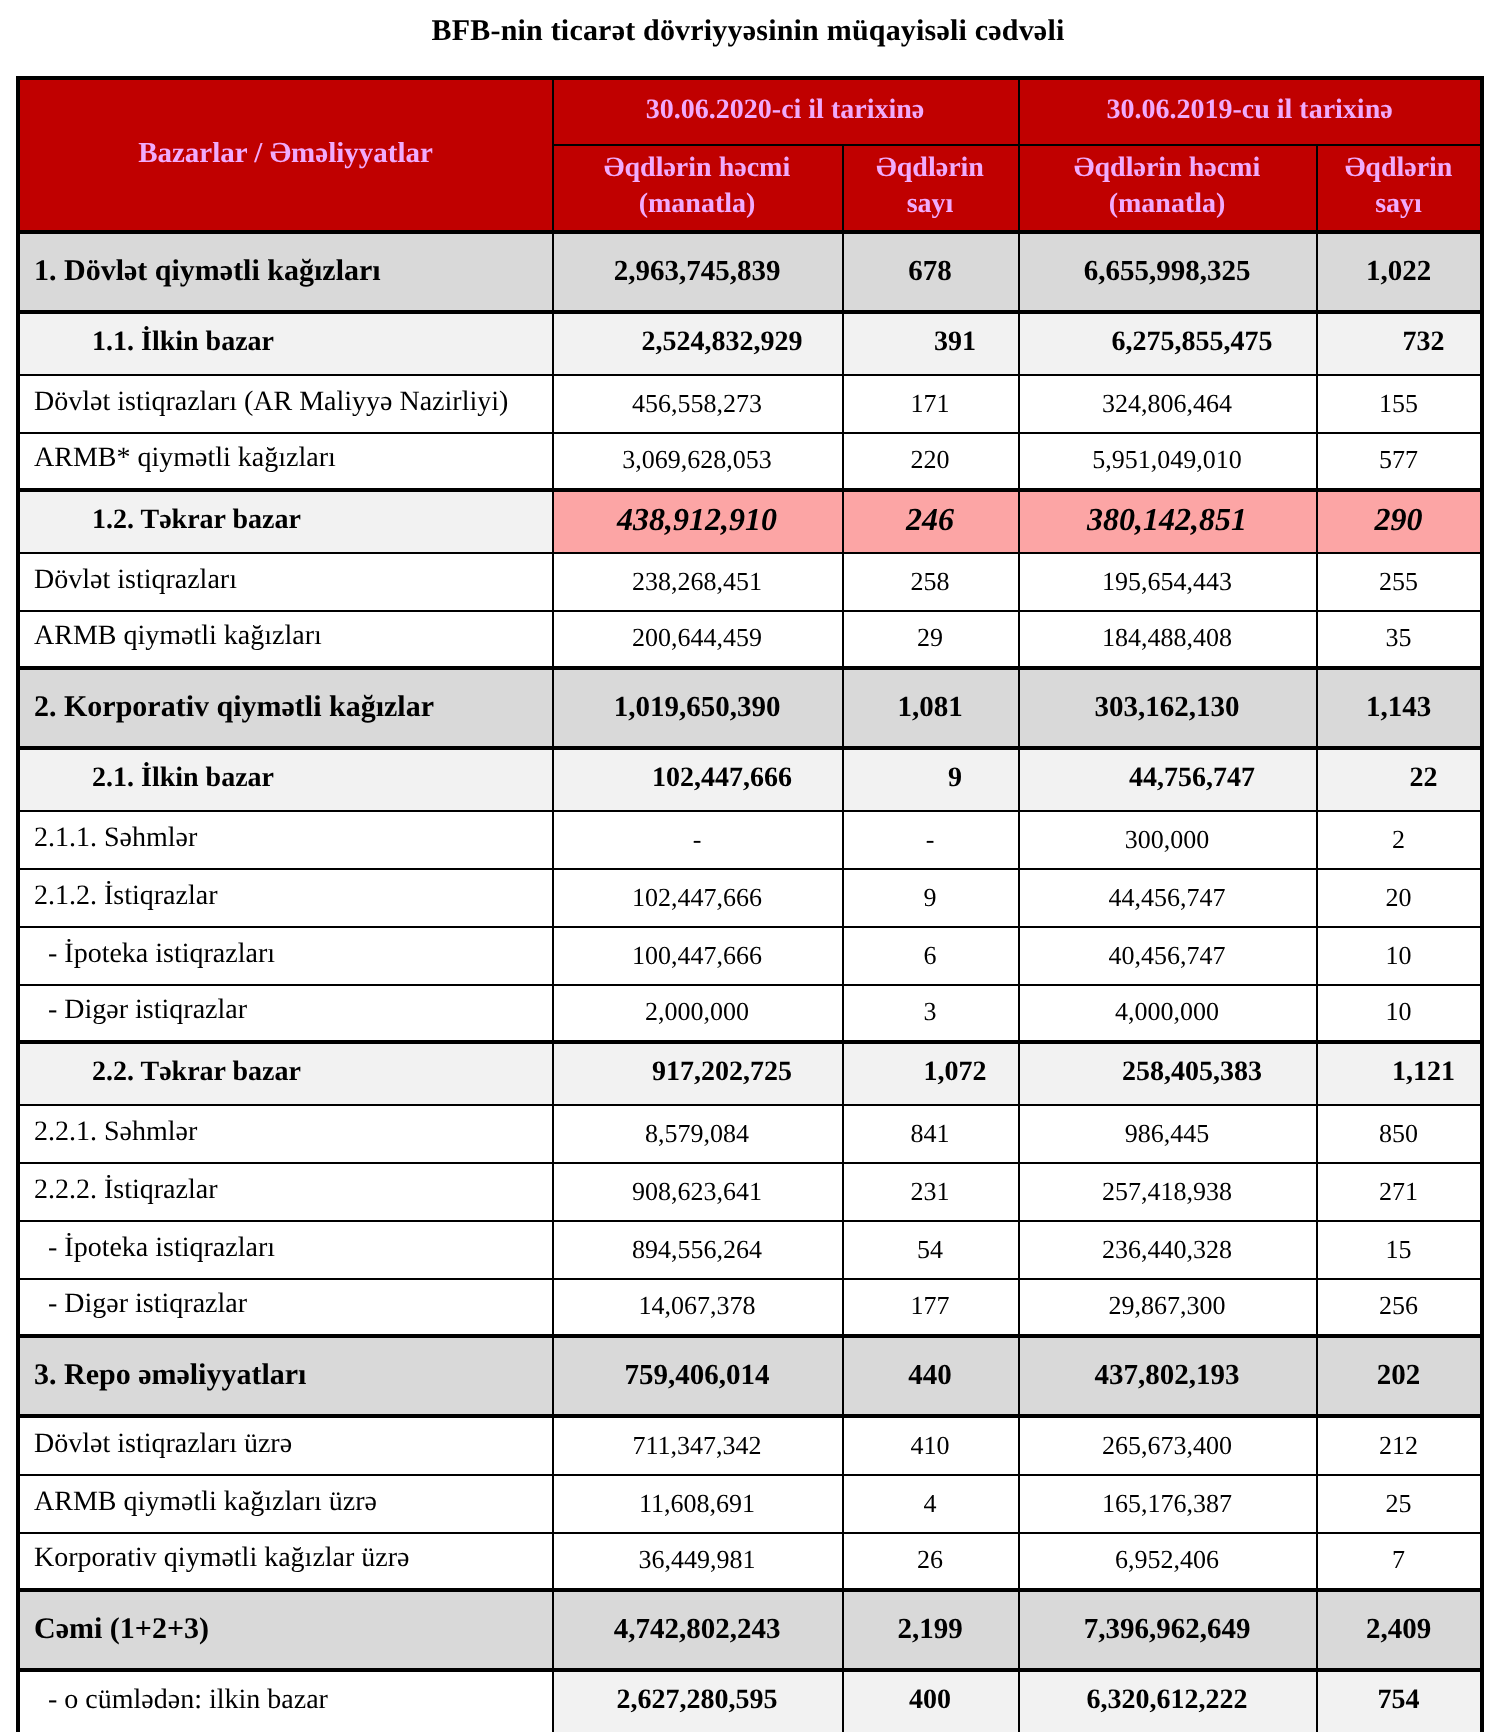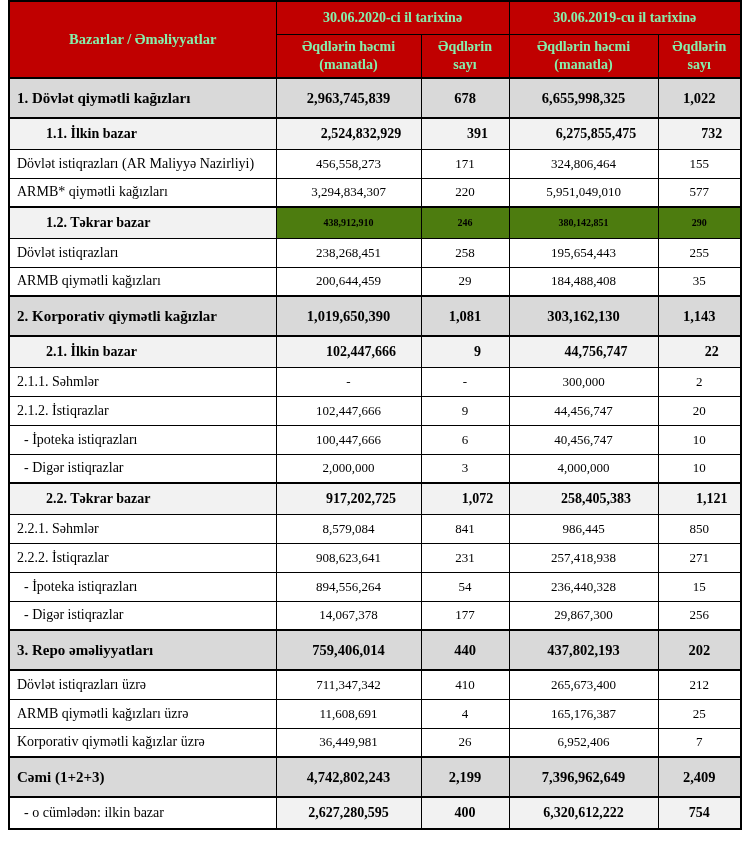--- a/index.html
+++ b/index.html
@@ -30,21 +30,21 @@
   }
   .cmp-table th, .cmp-table td {
     border: 1px solid #000;
     overflow: hidden;
     box-sizing: border-box;
   }
 
   
   thead th {
     background: #C00000;
-    color: #86efac;
+    color: #f0abfc;
     font-weight: bold;
     font-size: 14px;
     text-align: center;
     vertical-align: middle;
     padding: 1px 4px;
   }
   tr.hr1 th { height: 33px; }
   tr.hr2 th { height: 44px; line-height: 1.25; }
   th.corner { font-size: 14.5px; }
 
@@ -66,33 +66,34 @@
   tr.r-section td.val { font-size: 14.5px; }
 
   tr.r-subsection td, tr.r-subsection-gray td {
     font-weight: bold;
     border-top: 2px solid #000;
     height: 31px;
   }
   tr.r-subsection td { background: #F2F2F2; padding-left: 28px; }
   tr.r-subsection td.val { font-size: 14px; }
   tr.r-subsection-gray td.lbl { background: #F2F2F2; }
-  tr.r-subsection-gray td.val { background: #4d7c0f; font-size: 10px; }
+  tr.r-subsection-gray td.val { background: #fca5a5; font-size: 16px; font-style: italic; }
 
   tr.r-detail td { background: #ffffff; height: 29px; }
 
   tr.r-total-sub td { height: 32px; }
   tr.r-total-sub td.lbl { background: #ffffff; }
   tr.r-total-sub td.val { background: #F2F2F2; font-weight: bold; font-size: 14px; }
 </style>
 </head>
 <body>
 
 <div class="page">
 
+  <h1 class="title">BFB-nin ticarət dövriyyəsinin müqayisəli cədvəli</h1>
 
   <table class="cmp-table">
     <colgroup>
       <col style="width:267px">
       <col style="width:145px">
       <col style="width:88px">
       <col style="width:149px">
       <col style="width:83px">
     </colgroup>
     <thead>
@@ -125,21 +126,21 @@
         </tr>
         <tr class="r-detail">
           <td class="lbl ind0">Dövlət istiqrazları (AR Maliyyə Nazirliyi)</td>
           <td class="val">456,558,273</td>
           <td class="val">171</td>
           <td class="val">324,806,464</td>
           <td class="val">155</td>
         </tr>
         <tr class="r-detail">
           <td class="lbl ind0">ARMB* qiymətli kağızları</td>
-          <td class="val">3,294,834,307</td>
+          <td class="val">3,069,628,053</td>
           <td class="val">220</td>
           <td class="val">5,951,049,010</td>
           <td class="val">577</td>
         </tr>
         <tr class="r-subsection-gray">
           <td class="lbl ind1">1.2. Təkrar bazar</td>
           <td class="val">438,912,910</td>
           <td class="val">246</td>
           <td class="val">380,142,851</td>
           <td class="val">290</td>

